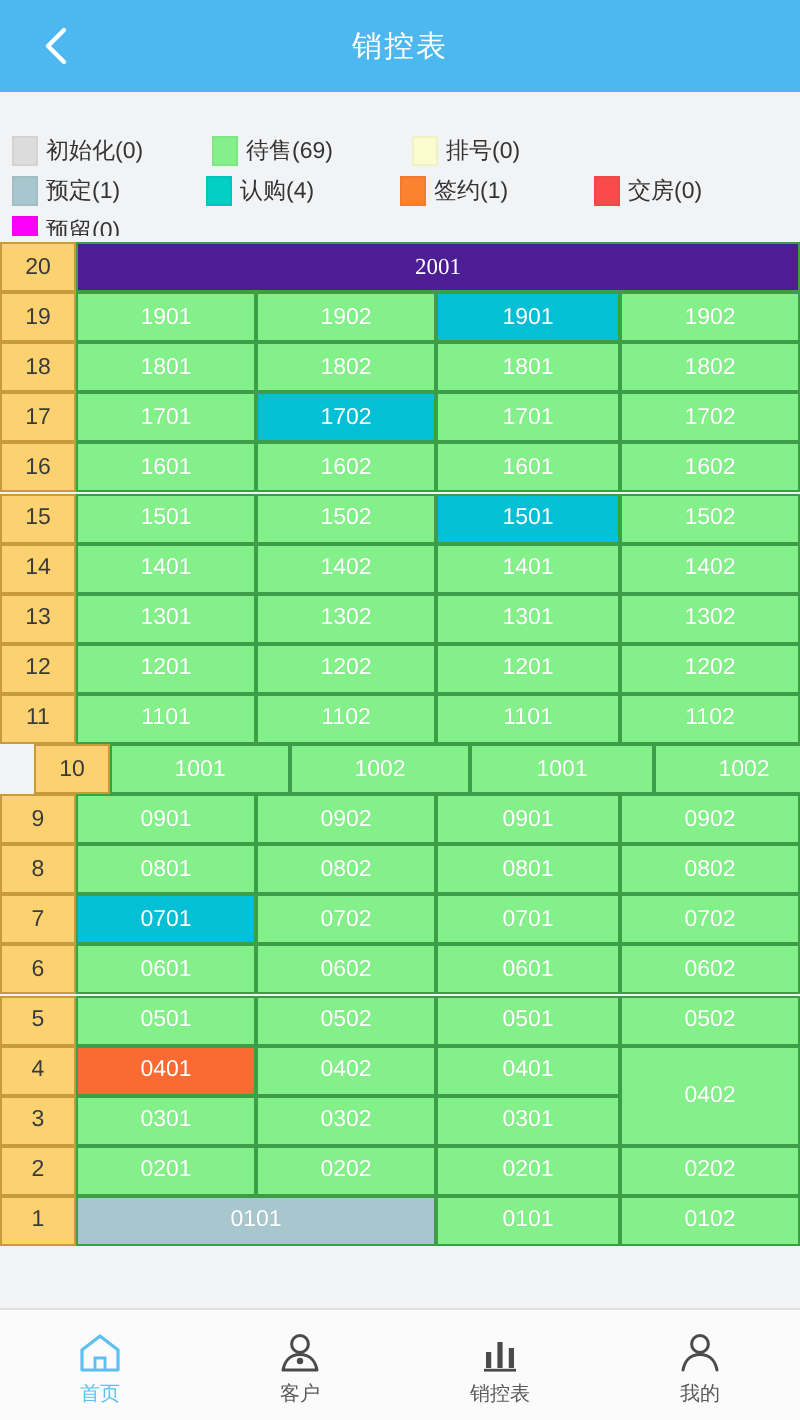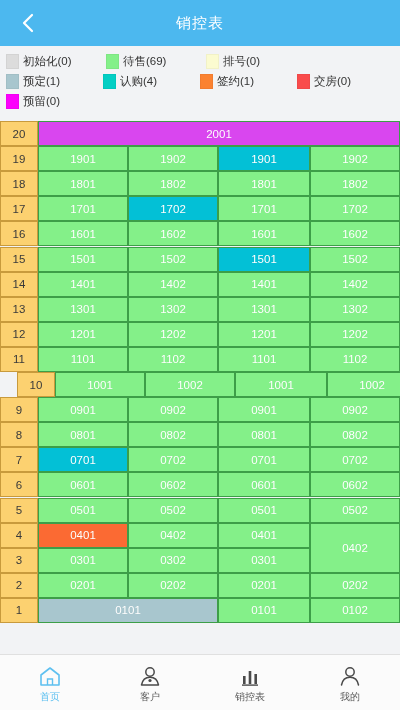--- a/index.html
+++ b/index.html
@@ -23,21 +23,21 @@
   }
   .back-btn svg { display: block; }
   .topbar-title {
     color: #ffffff; font-size: 15px; letter-spacing: 1px; font-weight: 400;
   }
 
   
   .legend {
     position: absolute; left: 0; top: 46px; width: 400px; height: 66px;
     background: #f2f3f5;
-    padding: 6px 6px 0 6px;
+    padding: 20px 6px 0 6px;
   }
   .legend-row { display: flex; width: 100%; height: 18px; margin-bottom: 2px; }
   .legend-item {
     width: 100px; display: flex; align-items: center; height: 18px;
   }
   .swatch {
     width: 13px; height: 15px; flex: 0 0 13px; margin-right: 4px;
     border: 1px solid rgba(0,0,0,0.04);
   }
   .legend-label { font-size: 11.5px; color: #333333; white-space: nowrap; }
@@ -144,21 +144,21 @@
         <span class="swatch" style="background:#fc00fc"></span>
         <span class="legend-label">预留(0)</span>
       </div>
     </div>
   </div>
 
   <div class="grid-wrap">
     <div class="grid" id="grid">
         <div class="row" style="top: 0px; height: 25.1px;">
           <div class="rowhead">20</div>
-          <div class="cell span4" style="background: #d946ef;">2001</div>
+          <div class="cell span4" style="background: #4c1d95; font-family: Liberation Serif, serif;">2001</div>
         </div>
         <div class="row" style="top: 25.1px; height: 25.1px;">
           <div class="rowhead">19</div>
           <div class="cell c1" style="background: rgb(132, 240, 137);">1901</div>
           <div class="cell c2" style="background: rgb(132, 240, 137);">1902</div>
           <div class="cell c3" style="background: rgb(3, 192, 214);">1901</div>
           <div class="cell c4" style="background: rgb(132, 240, 137);">1902</div>
         </div>
         <div class="row" style="top: 50.2px; height: 25.1px;">
           <div class="rowhead">18</div>

